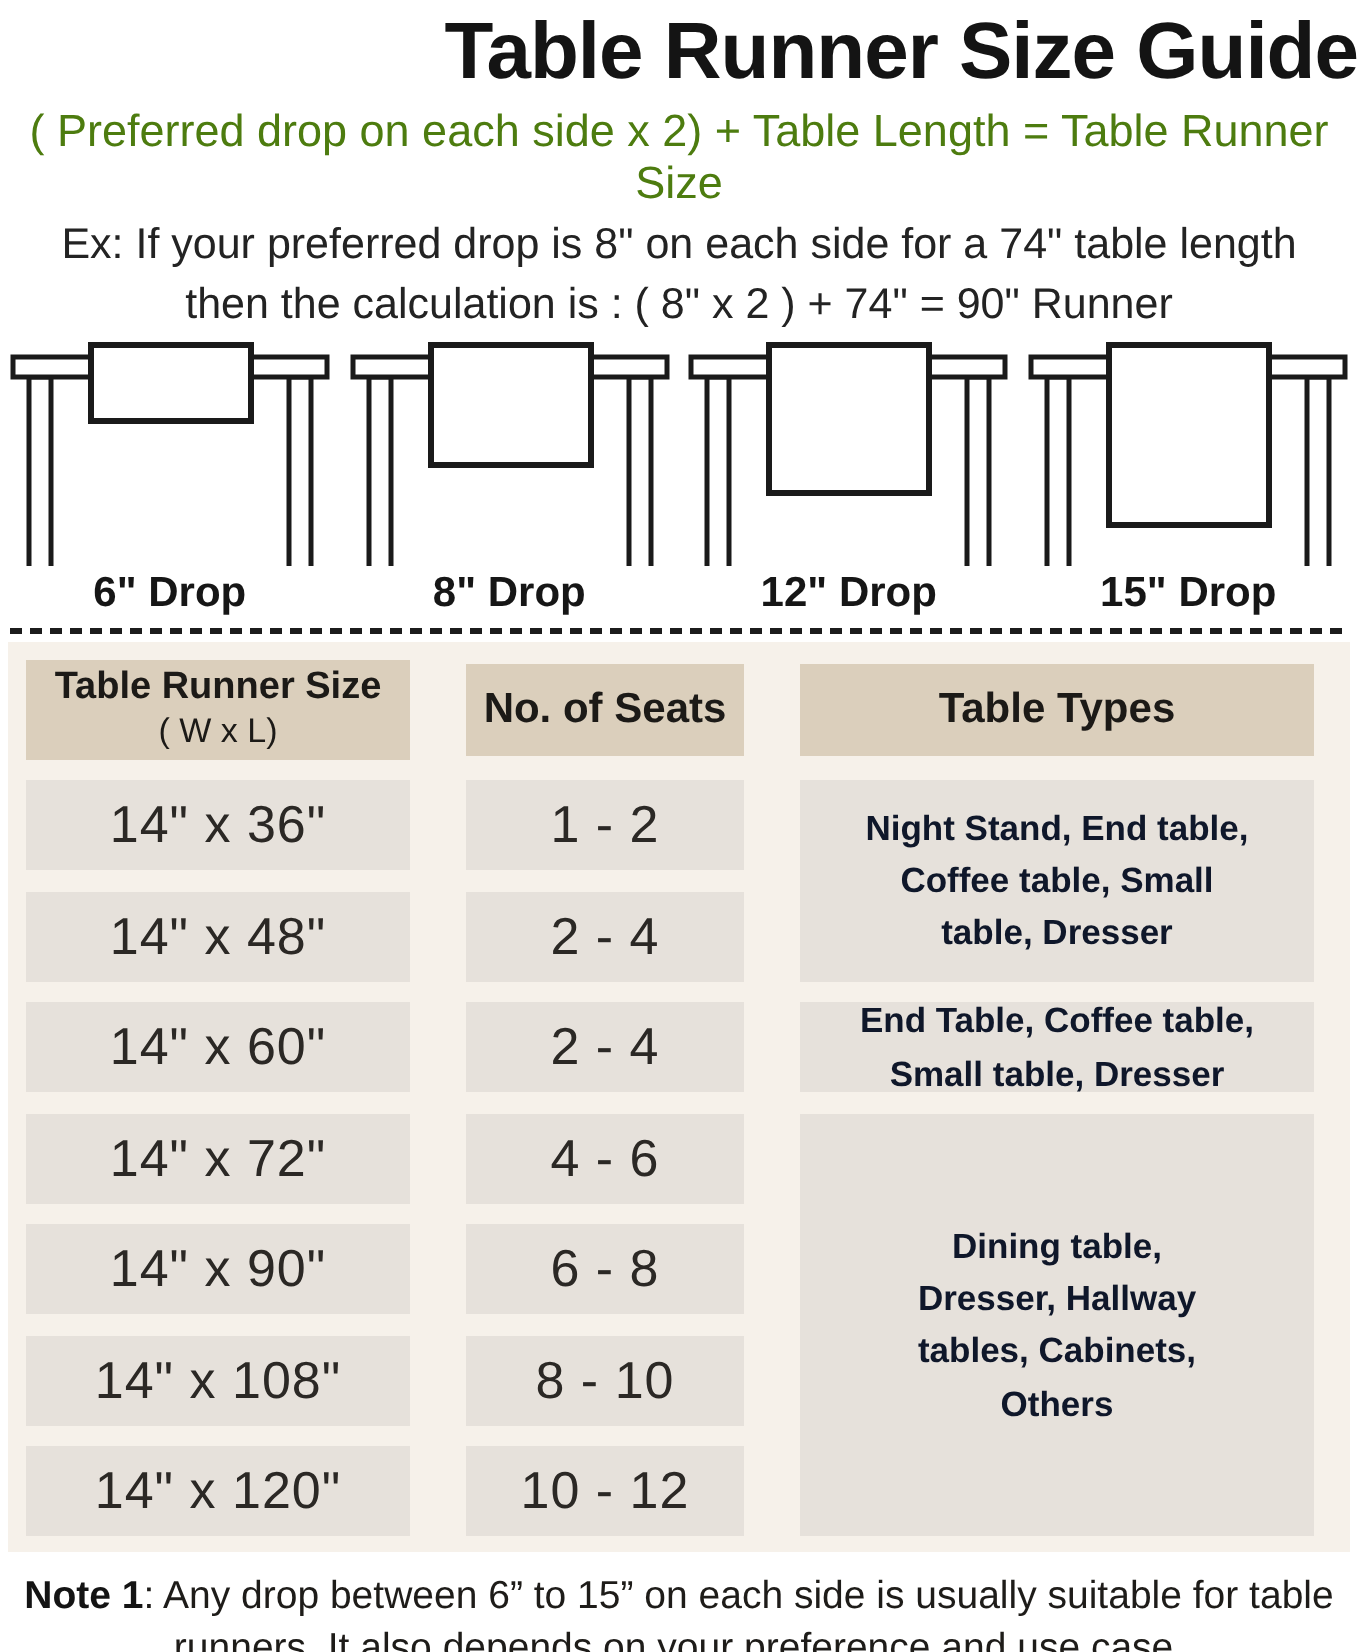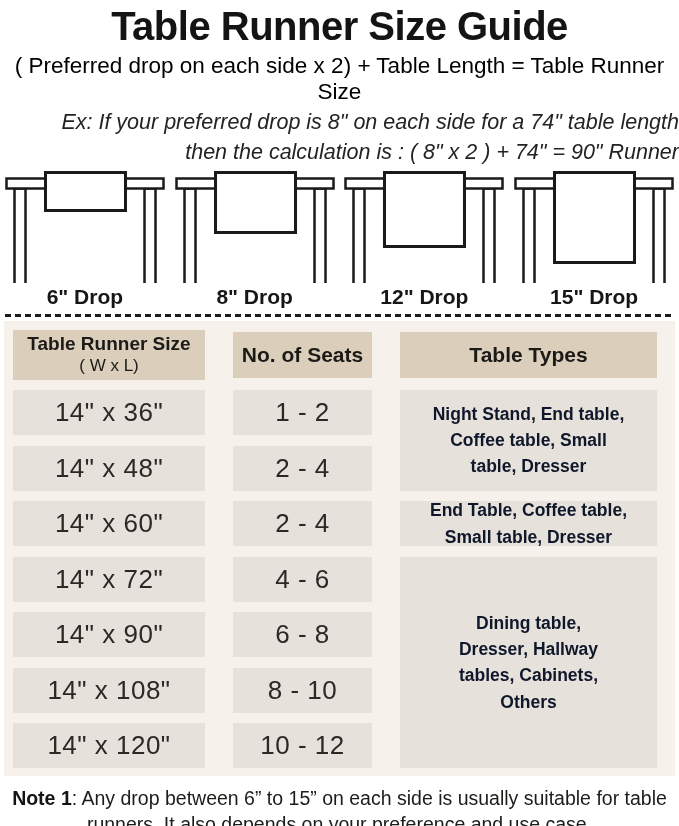--- a/index.html
+++ b/index.html
@@ -7,38 +7,37 @@
     position: relative;
     width: 679px;
     height: 826px;
     background: #ffffff;
     font-family: "Liberation Sans", "DejaVu Sans", sans-serif;
     color: #1e1c19;
     overflow: hidden;
   }
   .title {
     margin: 4px 0 2px 0;
-    text-align: center;
+    text-align: right;
     font-size: 40px;
     font-weight: 700;
     letter-spacing: -0.5px;
     color: #141414;
   }
   .formula {
     margin: 4px 0 0 0;
     text-align: center;
     font-size: 22.5px;
-    color: #000000;
+    color: #4d7c0f;
   }
   .example {
     margin: 5px 0 0 0;
-    text-align: right;
+    text-align: center;
     font-size: 21.5px;
     color: #232323;
-    font-style: italic;
   }
   .illustrations {
     display: flex;
     width: 679px;
     margin-top: 6px;
     height: 112px;
   }
   .illus {
     flex: 1;
     display: flex;

